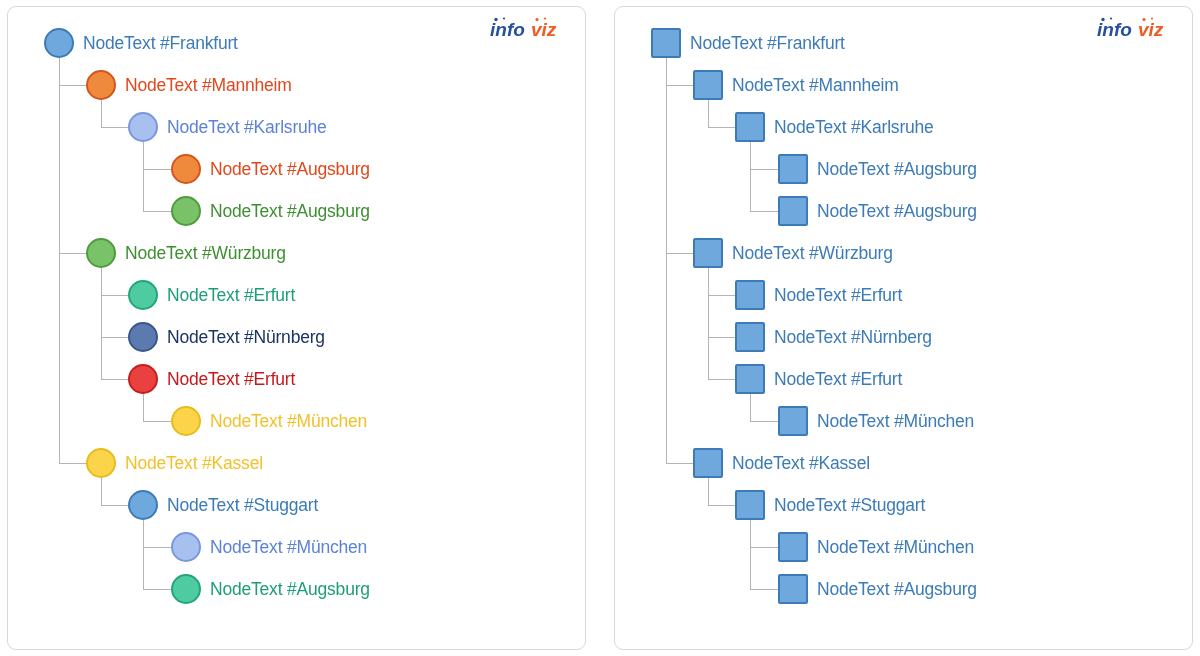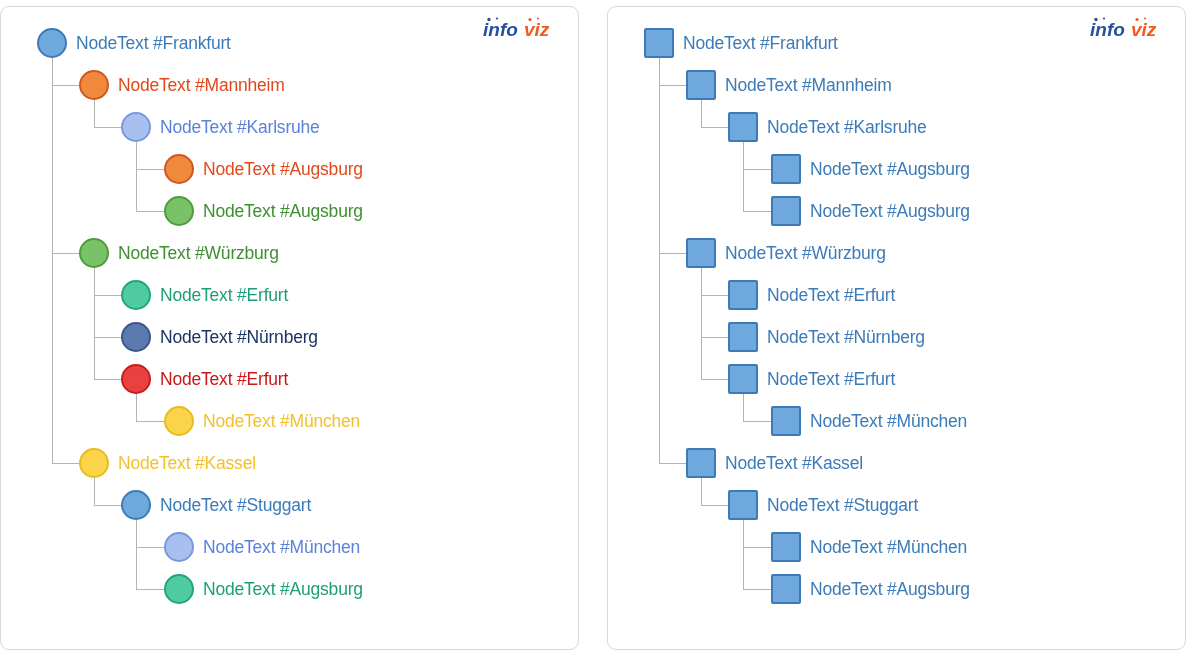--- a/index.html
+++ b/index.html
@@ -13,21 +13,21 @@
     height: 656px;
     font-family: "Liberation Sans", sans-serif;
     overflow: hidden;
   }
   .stage {
     position: relative;
     width: 1200px;
     height: 656px;
     display: flex;
     gap: 28px;
-    padding: 6px 0;
+    padding: 6px 7px;
     box-sizing: border-box;
   }
   .panel {
     position: relative;
     flex: 0 0 579px;
     height: 644px;
     box-sizing: border-box;
     background: #ffffff;
     border: 1px solid #d8d8d8;
     border-radius: 9px;

